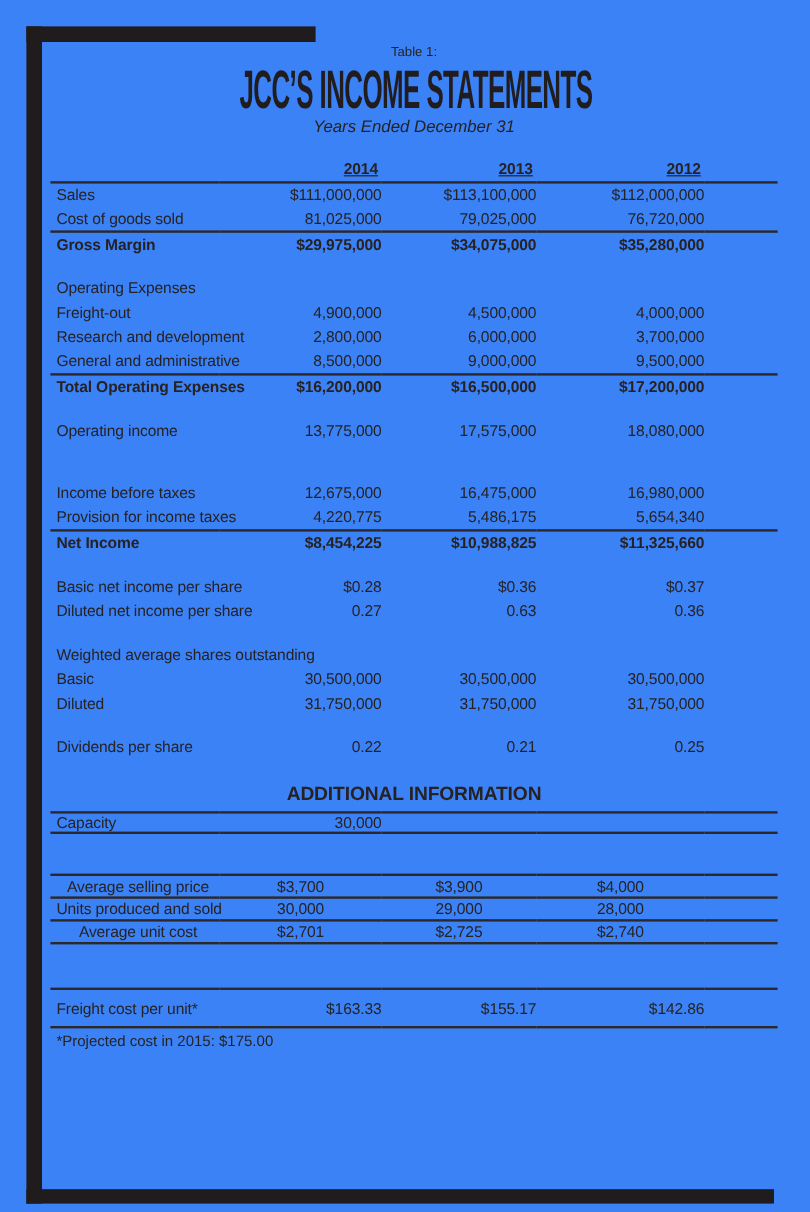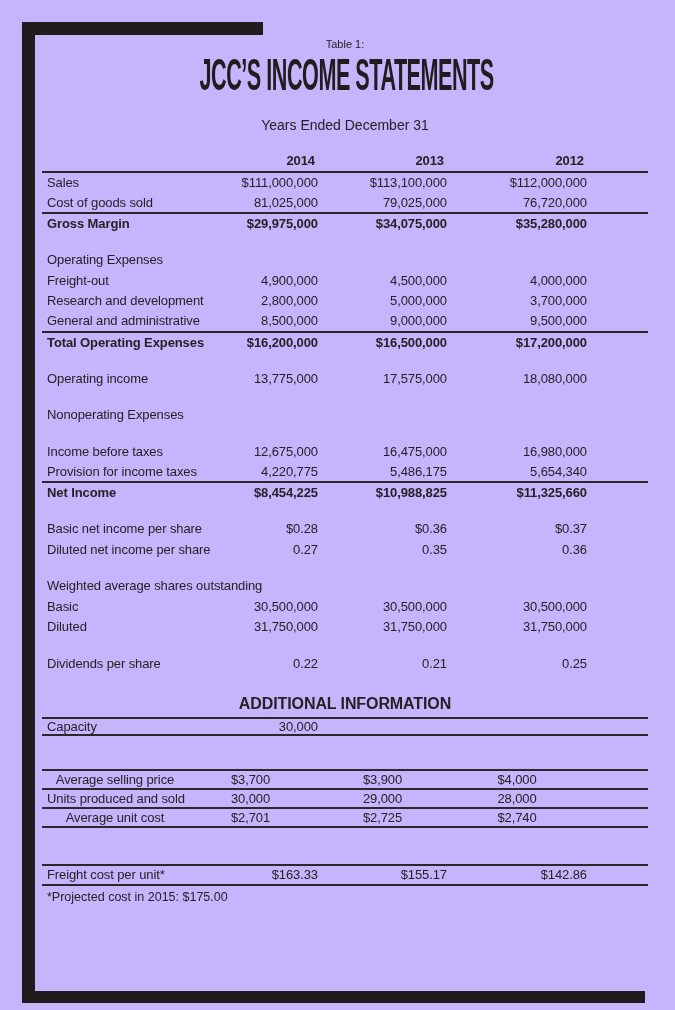--- a/index.html
+++ b/index.html
@@ -1,60 +1,60 @@
 <!DOCTYPE html>
 <html><head>
 <meta charset="utf-8">
 <style>
   html,body{margin:0;padding:0;background:#ffffff;}
   body{width:675px;height:1010px;position:relative;
        font-family:"Liberation Sans","DejaVu Sans",sans-serif;
        color:#262224;-webkit-font-smoothing:antialiased;}
-  .page{position:absolute;inset:0;background:#c4b5fd;overflow:hidden;}
+  .page{position:absolute;inset:0;background:#3b82f6;overflow:hidden;}
 
   
   .bar{position:absolute;background:#201b1d;}
   .bar-top{left:22px;top:22px;width:241px;height:13px;}
   .bar-left{left:22px;top:22px;width:13px;height:981px;}
   .bar-bottom{left:22px;top:991px;width:623px;height:12px;}
 
   .content{position:absolute;left:42px;top:0;width:606px;}
 
   .table-label{margin-top:38px;text-align:center;font-size:11px;line-height:13px;letter-spacing:0;}
   .doc-title{margin-top:2px;text-align:center;font-size:45px;line-height:44px;font-weight:bold;
              letter-spacing:-1px;white-space:nowrap;transform:scaleX(0.48);transform-origin:50% 50%;
              color:#211c1e;}
-  .doc-subtitle{margin-top:20px;text-align:center;font-size:14px;line-height:16px;}
+  .doc-subtitle{margin-top:0;text-align:center;font-size:14px;line-height:16px;font-style:italic;}
 
   table{border-collapse:collapse;table-layout:fixed;width:606px;font-size:13px;letter-spacing:-0.1px;}
   td{padding:0;vertical-align:middle;white-space:nowrap;overflow:visible;}
   col.c-lbl{width:141px;} col.c-1{width:135px;} col.c-2{width:129px;} col.c-3{width:140px;} col.c-sp{width:61px;}
   .lbl{text-align:left;padding-left:5px;}
   .num{text-align:right;}
   .sp{}
 
   .fin-table{margin-top:19px;}
-  .fin-table thead tr{height:20px;}
+  .fin-table thead tr{height:20px;text-decoration:underline;}
   .fin-table thead td{border-bottom:2.5px solid #2c2829;font-weight:bold;vertical-align:bottom;padding-bottom:3px;}
   .fin-table thead td.num{padding-right:3px;}
   .fin-table tbody tr{height:20.5px;}
   .fin-table tr.gap{height:16px;}
   .fin-table tr.rule-above td{border-top:2px solid #2c2829;}
   .fin-table tr.bold{font-weight:bold;}
 
   .add-table{margin-top:17px;}
   .add-heading td{height:22px;border-bottom:2px solid #2c2829;text-align:center;font-weight:bold;
                   font-size:16px;vertical-align:bottom;padding-bottom:4px;letter-spacing:-0.1px;}
   .capacity-row{height:16px;}
   .capacity-row td{border-bottom:2px solid #2c2829;}
   .add-gap-1{height:35px;} .add-gap-2{height:38px;}
   .metric-row{height:19px;}
   .metric-row td{border-bottom:2px solid #2c2829;text-align:center;}
   .metric-first td{border-top:2px solid #2c2829;}
-  .freight-row{height:20px;margin-top:27px;}
+  .freight-row{height:32px;margin-top:27px;}
   .freight-row td{border-top:2px solid #2c2829;border-bottom:2px solid #2c2829;}
 
   .footnote{margin-top:4px;padding-left:5px;font-size:12.5px;line-height:15px;}
 </style>
 </head>
 <body>
 
 <div class="page">
 
   <div class="bar bar-top"></div>
@@ -119,21 +119,21 @@
           <tr class="">
             <td class="lbl">Freight-out</td>
             <td class="num">4,900,000</td>
             <td class="num">4,500,000</td>
             <td class="num">4,000,000</td>
             <td class="sp"></td>
           </tr>
           <tr class="">
             <td class="lbl">Research and development</td>
             <td class="num">2,800,000</td>
-            <td class="num">5,000,000</td>
+            <td class="num">6,000,000</td>
             <td class="num">3,700,000</td>
             <td class="sp"></td>
           </tr>
           <tr class="">
             <td class="lbl">General and administrative</td>
             <td class="num">8,500,000</td>
             <td class="num">9,000,000</td>
             <td class="num">9,500,000</td>
             <td class="sp"></td>
           </tr>
@@ -150,27 +150,20 @@
           <tr class="">
             <td class="lbl">Operating income</td>
             <td class="num">13,775,000</td>
             <td class="num">17,575,000</td>
             <td class="num">18,080,000</td>
             <td class="sp"></td>
           </tr>
           <tr class="gap">
             <td colspan="5"></td>
           </tr>
-          <tr class="section">
-            <td class="lbl">Nonoperating Expenses</td>
-            <td class="num"></td>
-            <td class="num"></td>
-            <td class="num"></td>
-            <td class="sp"></td>
-          </tr>
           <tr class="gap">
             <td colspan="5"></td>
           </tr>
           <tr class="">
             <td class="lbl">Income before taxes</td>
             <td class="num">12,675,000</td>
             <td class="num">16,475,000</td>
             <td class="num">16,980,000</td>
             <td class="sp"></td>
           </tr>
@@ -194,21 +187,21 @@
           <tr class="">
             <td class="lbl">Basic net income per share</td>
             <td class="num">$0.28</td>
             <td class="num">$0.36</td>
             <td class="num">$0.37</td>
             <td class="sp"></td>
           </tr>
           <tr class="">
             <td class="lbl">Diluted net income per share</td>
             <td class="num">0.27</td>
-            <td class="num">0.35</td>
+            <td class="num">0.63</td>
             <td class="num">0.36</td>
             <td class="sp"></td>
           </tr>
           <tr class="gap">
             <td colspan="5"></td>
           </tr>
           <tr class="section">
             <td class="lbl">Weighted average shares outstanding</td>
             <td class="num"></td>
             <td class="num"></td>

